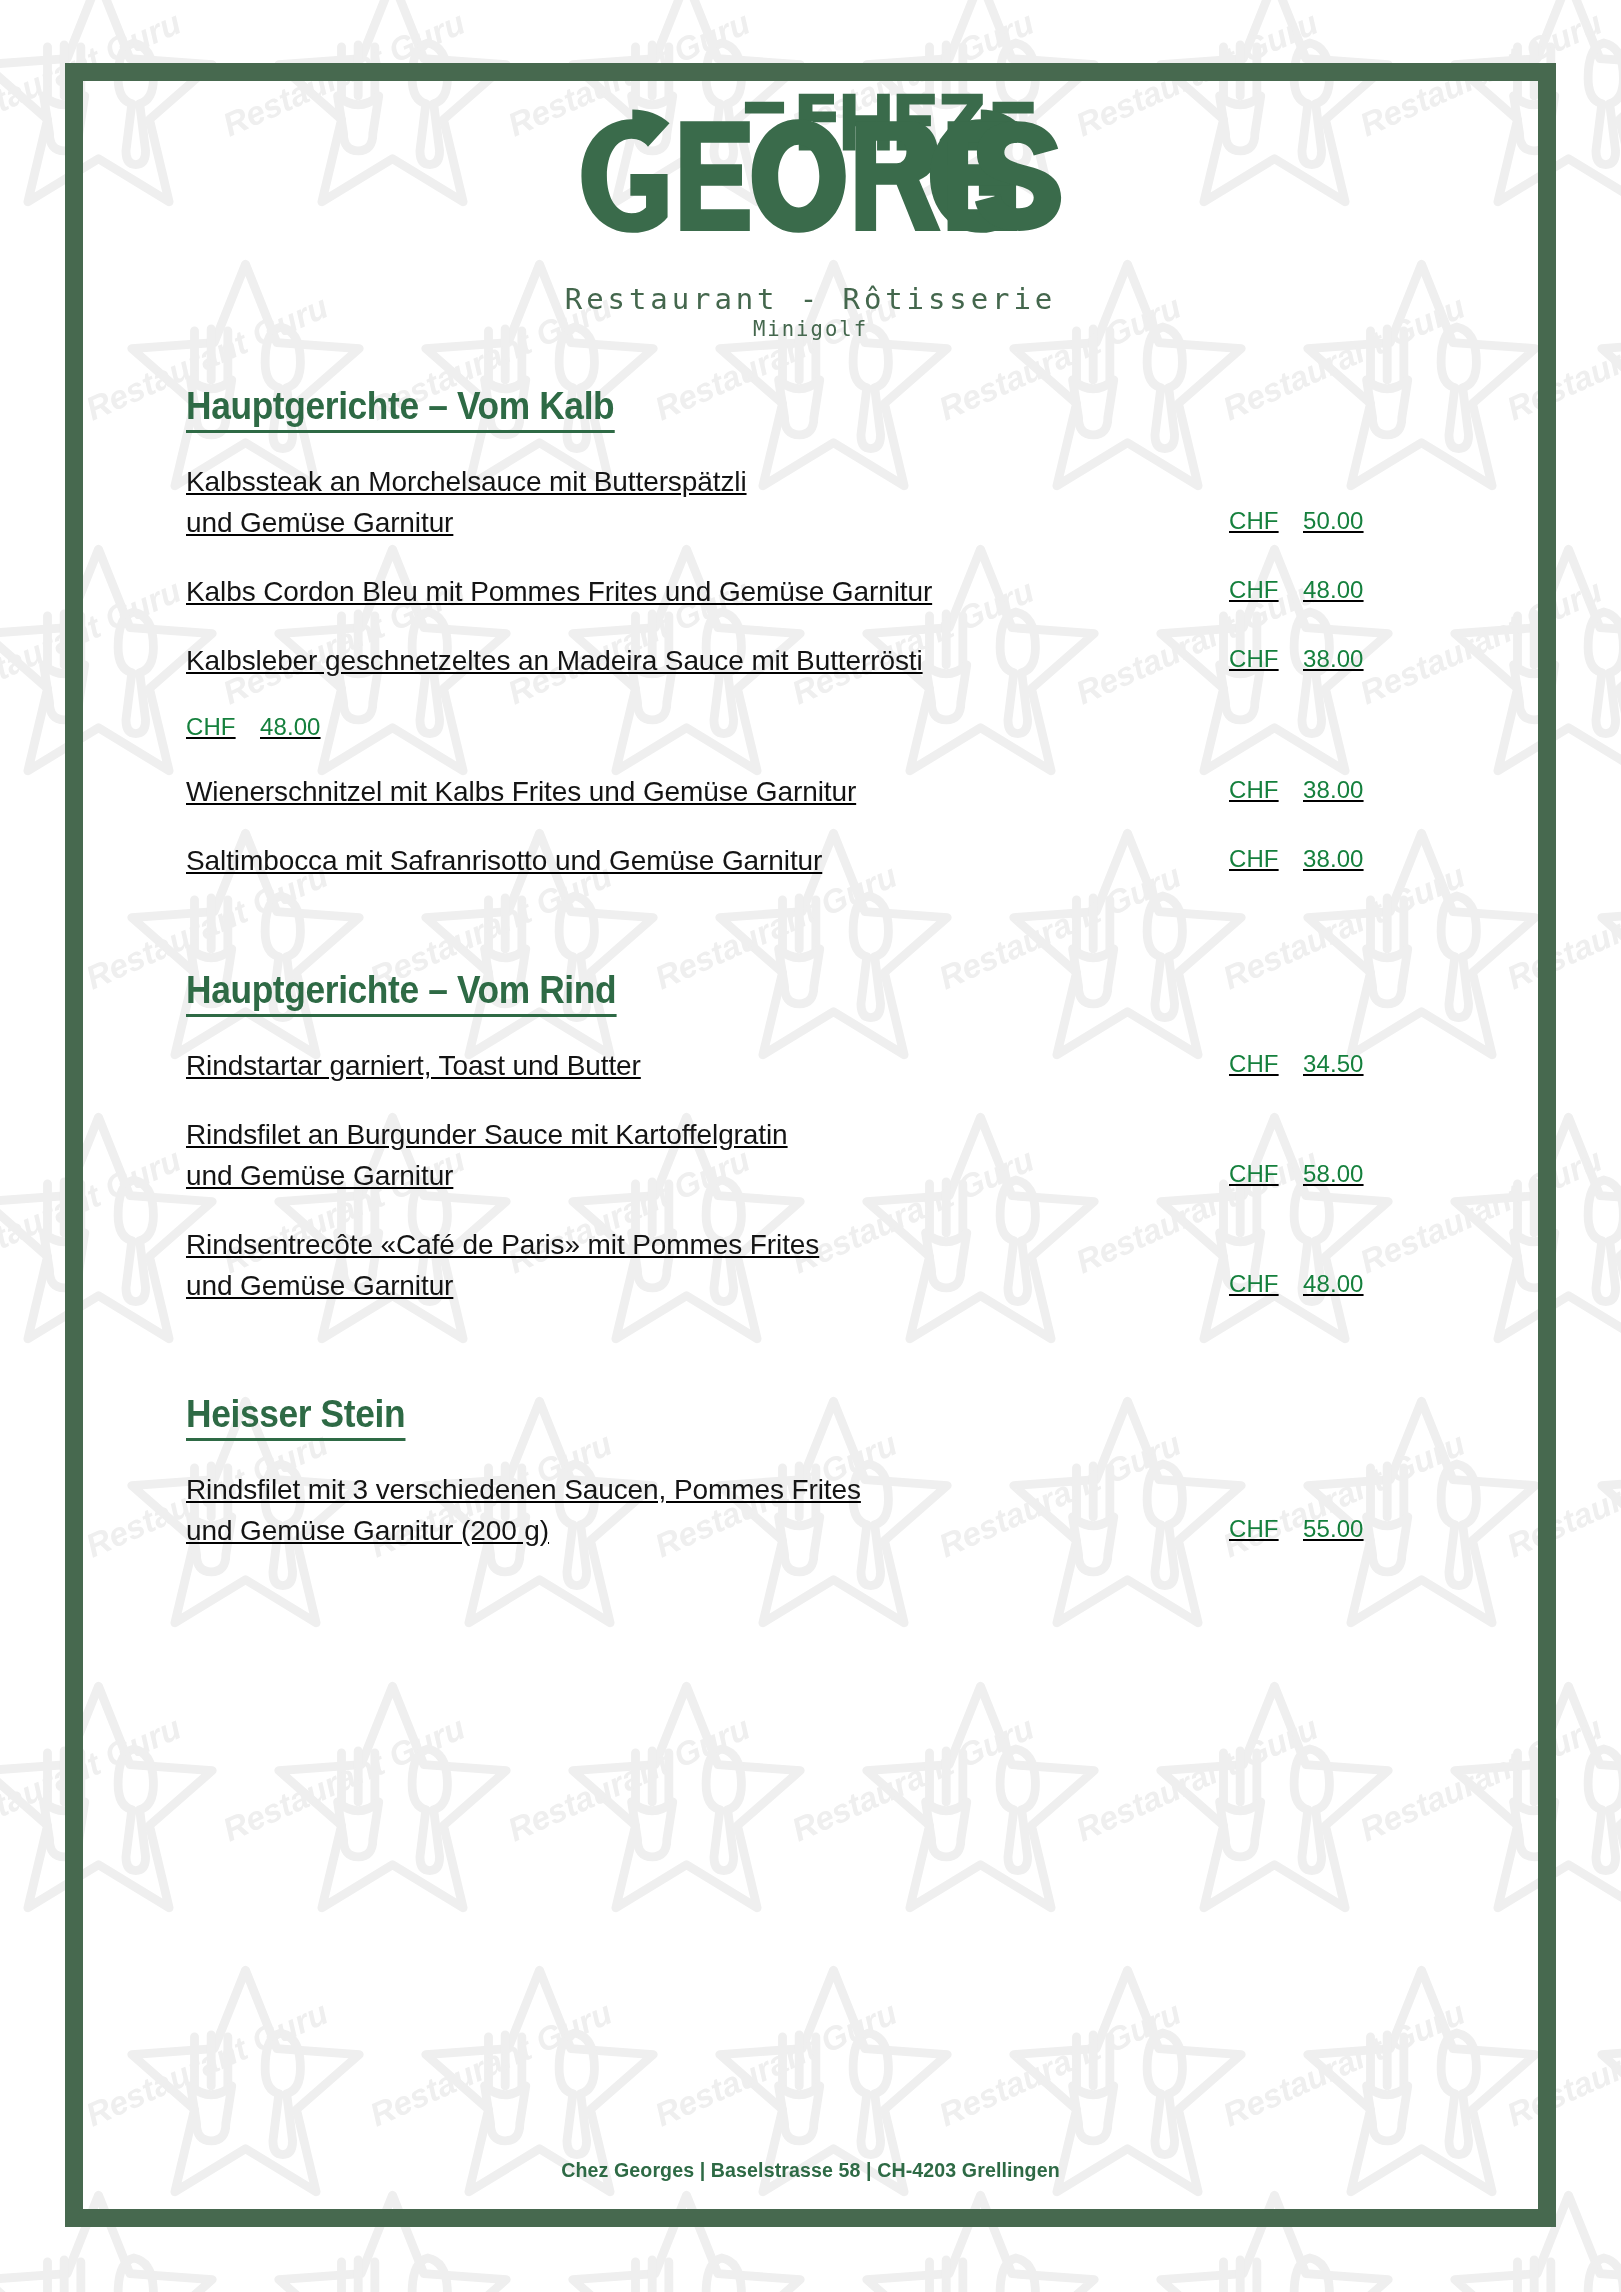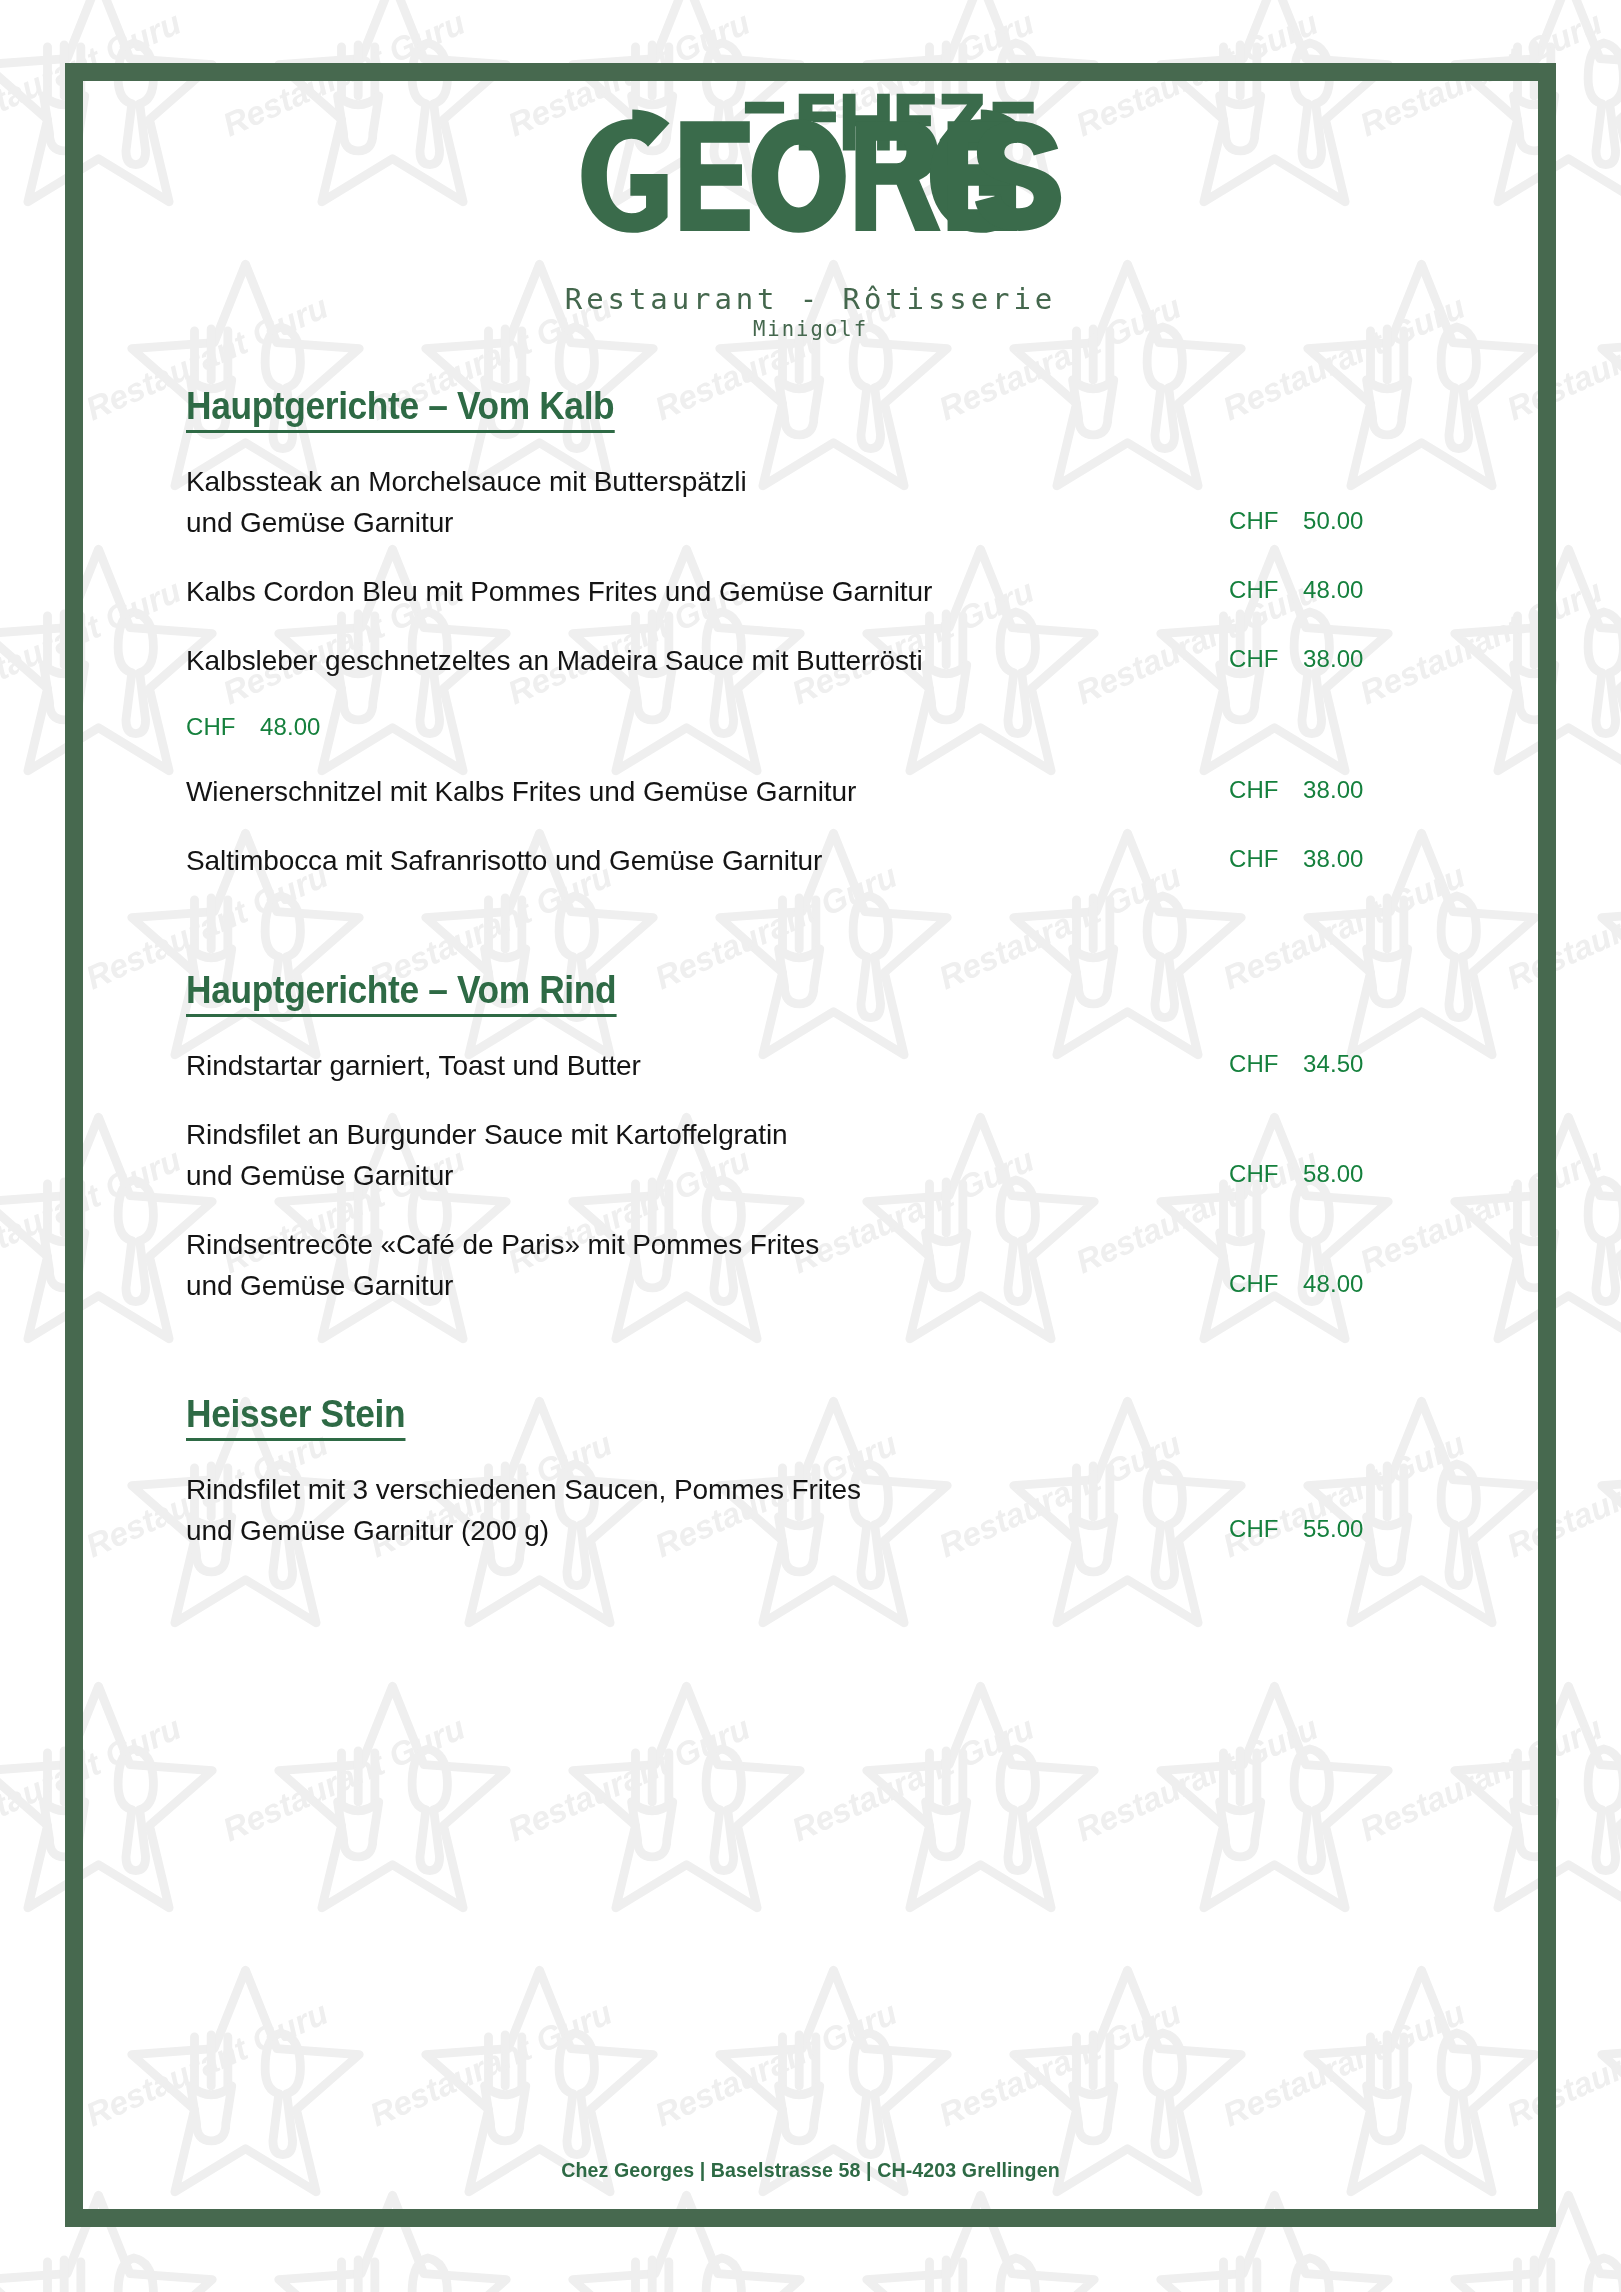--- a/index.html
+++ b/index.html
@@ -121,21 +121,21 @@
     letter-spacing: -0.4px;
     line-height: 1.0;
     display: inline-block;
     padding-bottom: 4.9px;
     border-bottom: 3.9px solid #2e6a45;
     white-space: nowrap;
     transform: scaleX(0.93);
     transform-origin: left center;
   }
 
-  .items { margin-top: 29px; }
+  .items { margin-top: 29px; text-decoration: underline; }
 
   .row {
     display: flex;
     align-items: flex-start;
     margin-bottom: 28px;
   }
   .row-desc {
     flex: 0 0 1043px;
     font-size: 28px;
     color: #141414;

